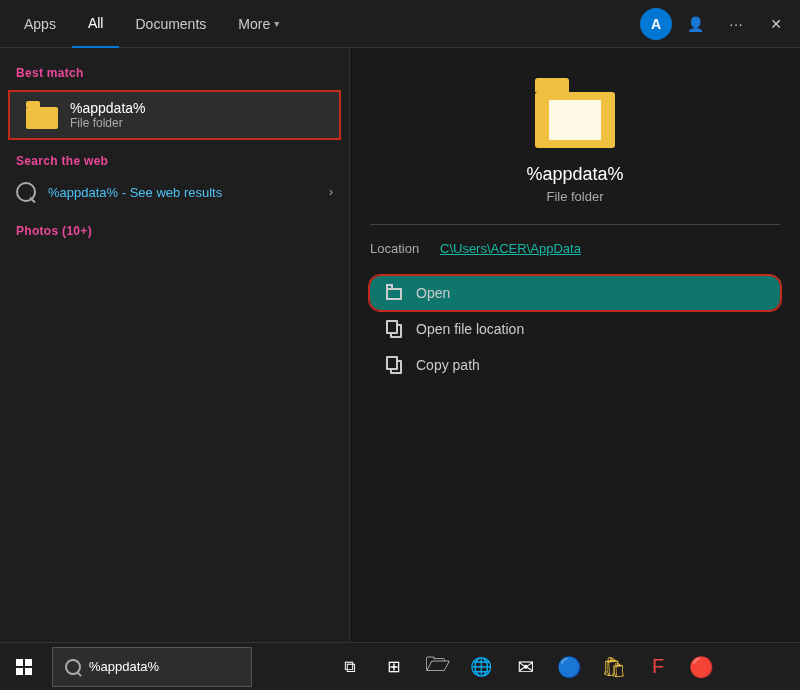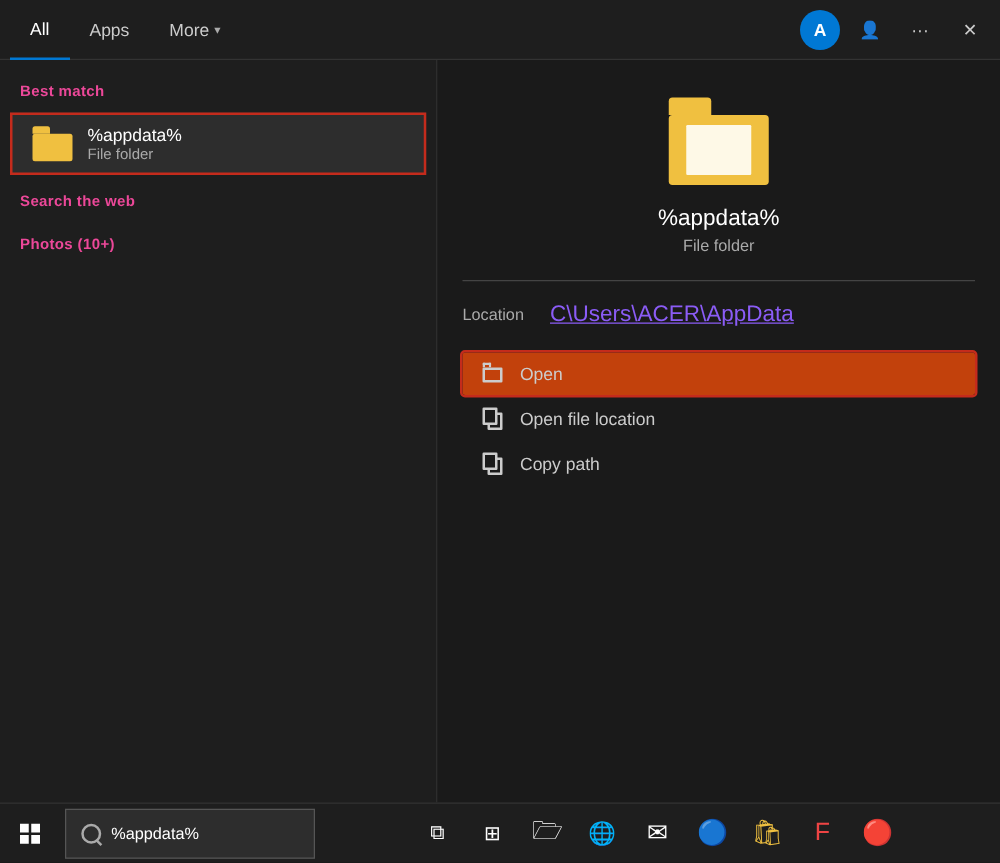--- a/index.html
+++ b/index.html
@@ -252,44 +252,45 @@
       display: flex;
       align-items: center;
       margin-bottom: 20px;
     }
     .detail-location-label {
       font-size: 13px;
       color: #aaa;
       min-width: 70px;
     }
     .detail-location-value {
-      font-size: 18px;
-      color: #8b5cf6;
+      font-size: 13px;
+      color: #14b8a6;
       text-decoration: underline;
       cursor: pointer;
     }
 
     
     .action-list {
       width: 100%;
       display: flex;
       flex-direction: column;
       gap: 2px;
     }
     .action-item {
       display: flex;
       align-items: center;
       padding: 8px 16px;
       cursor: pointer;
       gap: 12px;
       border-radius: 2px;
     }
     .action-item.highlighted {
-      background: #c2410c;
+      background: #0f766e;
       outline: 2px solid #c42b1c;
+      border-radius: 11px;
     }
     .action-icon {
       width: 18px;
       height: 18px;
       flex-shrink: 0;
       position: relative;
     }
     
     .open-icon-shape {
       width: 18px;
@@ -428,25 +429,28 @@
       height: 16px;
     }
     .start-grid div {
       background: #fff;
     }
   </style>
 </head>
 <body>
 
 <div class="top-nav">
+  <div class="nav-tab">
+    <span>Apps</span>
+  </div>
   <div class="nav-tab active">
     <span>All</span>
   </div>
   <div class="nav-tab">
-    <span>Apps</span>
+    <span>Documents</span>
   </div>
   <div class="nav-tab nav-more">
     <span>More</span>
     <span class="chevron-down">▾</span>
   </div>
   <div class="nav-spacer"></div>
   <div class="nav-icons">
     <div class="nav-avatar">
       <span>A</span>
     </div>
@@ -468,20 +472,27 @@
         <div class="folder-body"></div>
       </div>
       <div class="best-match-text">
         <div class="item-name">%appdata%</div>
         <div class="item-type">File folder</div>
       </div>
     </div>
 
     <div class="search-web-section">
       <div class="section-label">Search the web</div>
+      <div class="web-result-item">
+        <div class="search-icon-circle"></div>
+        <div class="web-result-text">
+          <span>%appdata%</span><span> - See web results</span>
+        </div>
+        <span class="chevron-right">›</span>
+      </div>
     </div>
 
     <div class="photos-section">
       <div class="section-label">Photos (10+)</div>
     </div>
 
   </div>
 
   <div class="right-panel">
 

